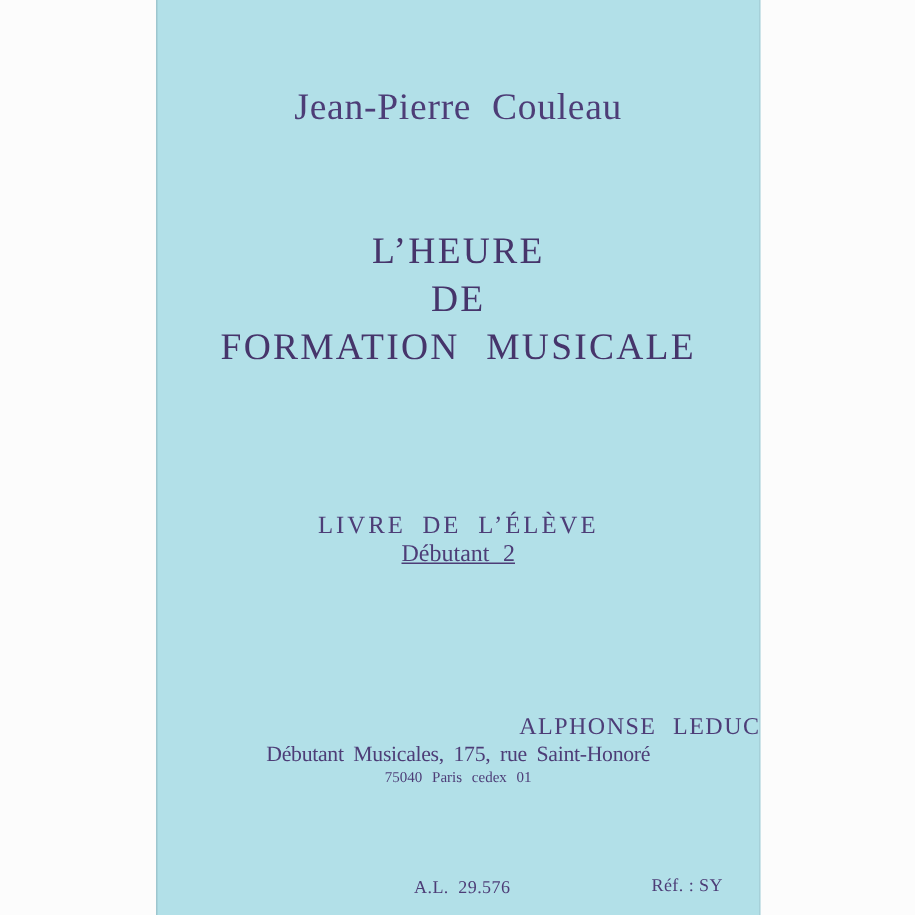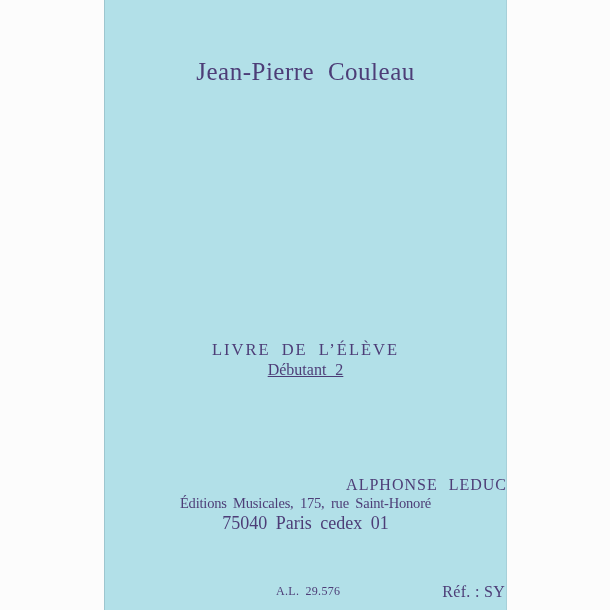--- a/index.html
+++ b/index.html
@@ -68,55 +68,60 @@
     text-align: right;
   }
   .pub-addr1 {
     top: 495px;
     font-size: 14.5px;
     letter-spacing: -0.2px;
     word-spacing: 3px;
   }
   .pub-addr2 {
     top: 513px;
-    font-size: 18px;
+    font-size: 10px;
     word-spacing: 4px;
   }
   .footer-catalog {
     position: absolute;
     top: 584px;
     left: 172px;
     font-size: 12px;
     letter-spacing: 0.3px;
     word-spacing: 3px;
   }
   .footer-ref {
     position: absolute;
     top: 583px;
-    right: 2px;
-    font-size: 16px;
+    right: 25px;
+    font-size: 12px;
     letter-spacing: 0.3px;
   }
 </style>
 </head>
 <body>
 
 <div class="canvas">
   <div class="cover">
 
     <div class="centered author">Jean-Pierre Couleau</div>
 
+    <div class="centered title-block">
+      <div>L’HEURE</div>
+      <div>DE</div>
+      <div>FORMATION MUSICALE</div>
+    </div>
 
     <div class="centered subtitle">LIVRE DE L’ÉLÈVE</div>
 
     <div class="centered level">Débutant 2</div>
 
     <div class="centered pub-name">ALPHONSE LEDUC</div>
 
-    <div class="centered pub-addr1">Éditions Musicales, 175, rue Saint-Honoré</div>
+    <div class="centered pub-addr1">Débutant Musicales, 175, rue Saint-Honoré</div>
 
     <div class="centered pub-addr2">75040 Paris cedex 01</div>
 
     <div class="footer-catalog">A.L. 29.576</div>
 
     <div class="footer-ref">Réf. : SY</div>
 
   </div>
 </div>
 

